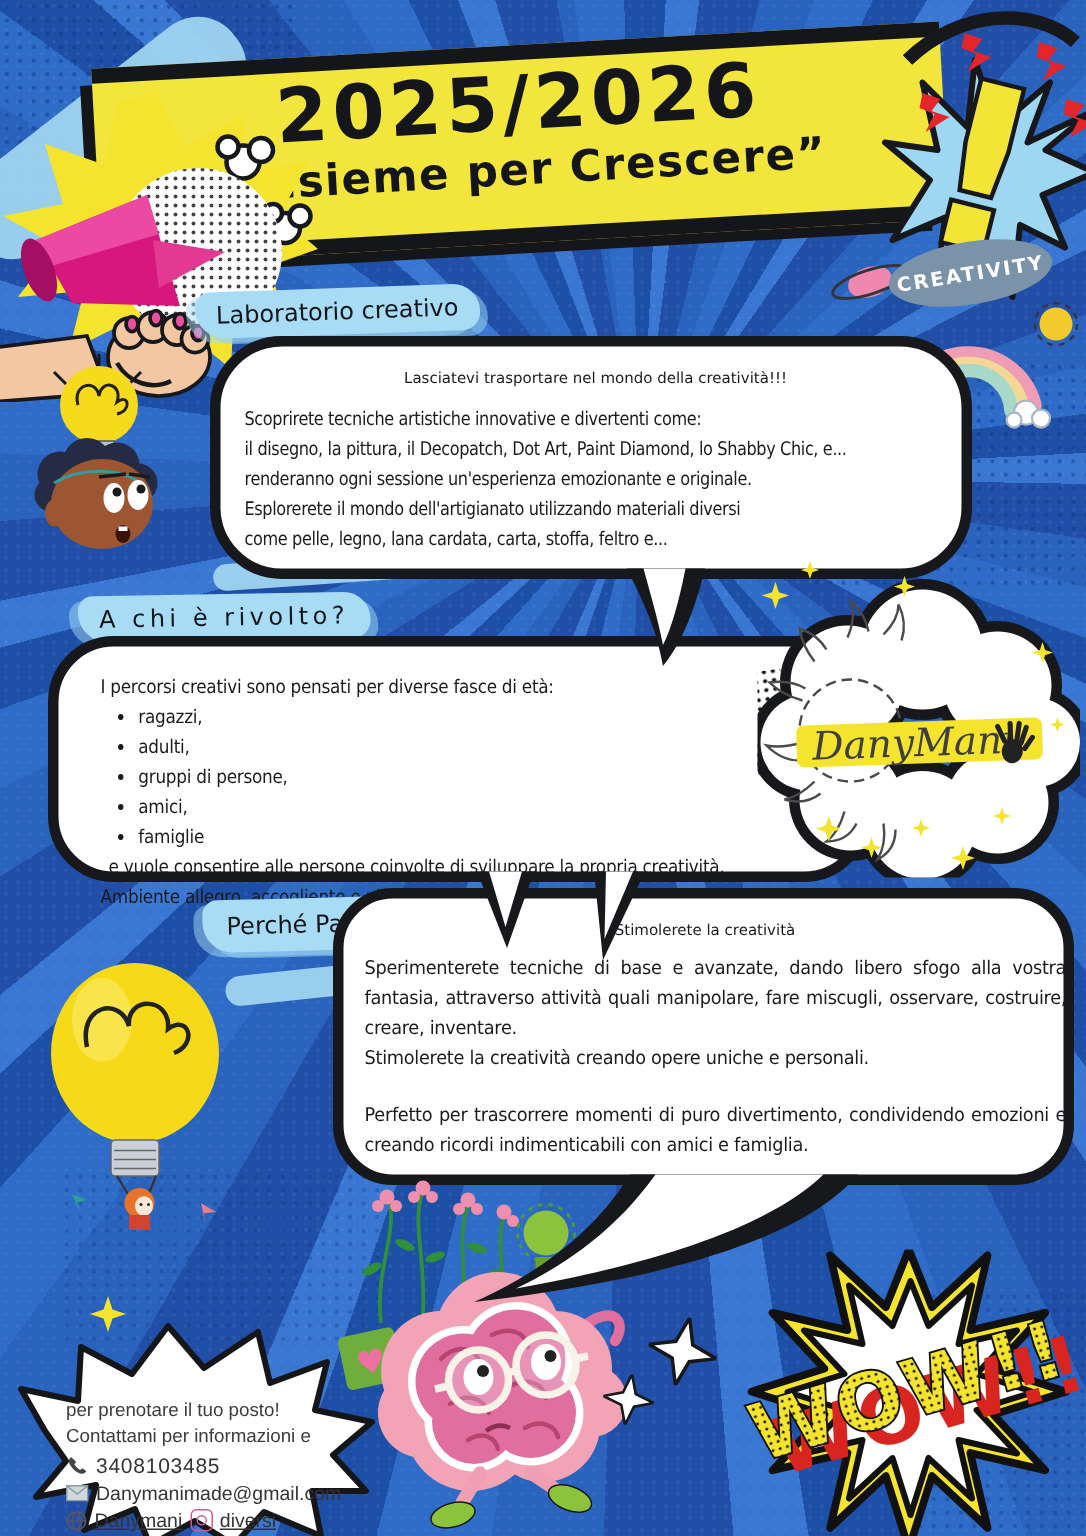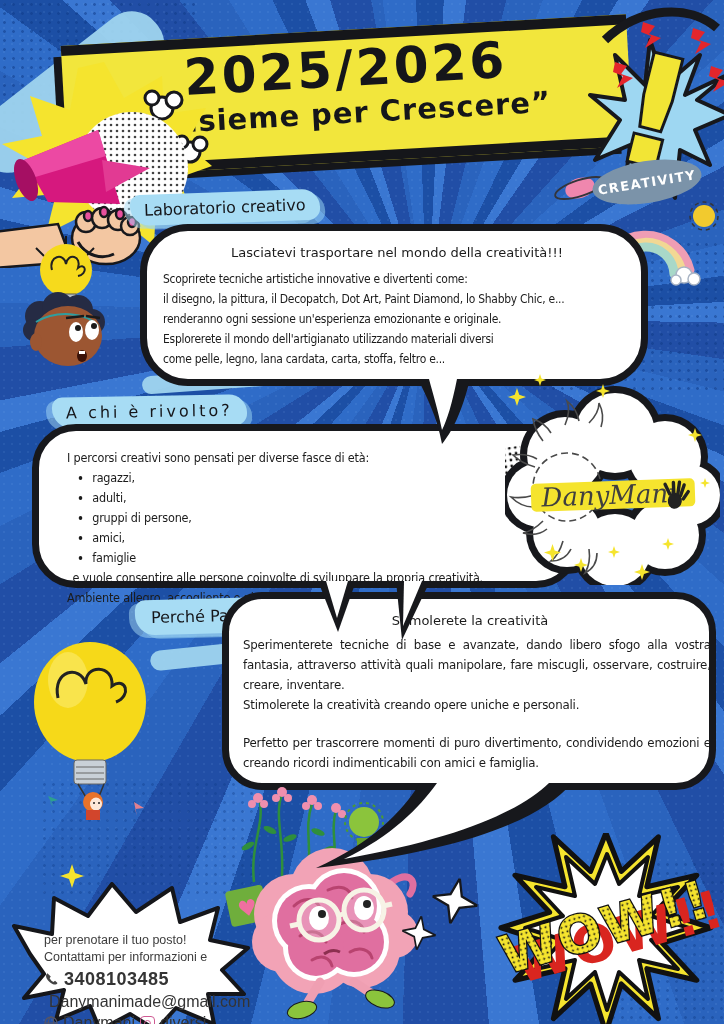--- a/index.html
+++ b/index.html
@@ -17,35 +17,35 @@
     box-shadow:-10px 9px 0 -2px #15161a;text-align:center;}
   .banner .year{font-size:50px;font-weight:800;letter-spacing:3px;line-height:54px;margin-top:2px;color:#15161a;}
   .banner .sub{font-size:29px;font-weight:700;letter-spacing:1px;line-height:34px;color:#15161a;}
   .chip{position:absolute;background:#a7dcf4;color:#15161a;font-size:16px;padding:6px 14px;
     border-radius:10px 18px 12px 20px;white-space:nowrap;
     box-shadow:5px 4px 0 rgba(150,210,240,.55),-6px 3px 0 rgba(165,218,243,.5);}
   .bubble{position:absolute;background:#fff;border:7px solid #17181c;box-sizing:border-box;}
   .b1{left:140px;top:224px;width:508px;height:162px;border-radius:48px;padding:12px 10px 0 16px;}
   .b2{left:32px;top:424px;width:548px;height:164px;border-radius:44px;padding:17px 10px 0 28px;}
   .b3{left:222px;top:592px;width:494px;height:198px;border-radius:40px;padding:12px 12px 0 14px;}
-  .bhead{text-align:center;font-size:13px;line-height:20px;}
+  .bhead{text-align:center;font-size:10px;line-height:20px;}
   .body86{transform:scaleX(.86);transform-origin:0 0;width:116%;font-size:12.5px;letter-spacing:-.3px;line-height:20px;margin-top:6px;white-space:nowrap;}
   .body90{transform:scaleX(.9);transform-origin:0 0;width:111%;font-size:12.5px;letter-spacing:-.2px;line-height:20px;}
   .body945{transform:scaleX(.945);transform-origin:0 0;width:495px;font-size:12.5px;letter-spacing:-.2px;line-height:20px;text-align:justify;margin-top:4px;}
   .b2 ul{margin:0 0 0 28px;padding:0;}
   .b2 li{line-height:20px;}
   .out1{margin-left:6px;}
   .para{margin:0 0 0 0;}
   .gap{height:18px;}
   svg{display:block;}
   .abs{position:absolute;}
   .contactTxt{position:absolute;left:44px;top:932px;width:195px;font-family:"Liberation Sans",sans-serif;color:#3c3c3c;}
   .c-line{font-size:12.5px;line-height:17px;}
-  .crow{display:flex;align-items:center;gap:5px;margin-top:3px;font-size:16px;color:#343434;}
-  .crow.phone{font-size:18px;letter-spacing:.5px;font-weight:bold;}
+  .crow{display:flex;align-items:center;gap:5px;margin-top:3px;font-size:13px;color:#343434;}
+  .crow.phone{font-size:14px;letter-spacing:.5px;}
   .link{text-decoration:underline;cursor:pointer;}
   .igbox{width:13px;height:13px;border:1.6px solid #cf5a93;border-radius:4px;position:relative;flex:none;}
   .igbox::after{content:"";position:absolute;left:3px;top:3px;width:5px;height:5px;border:1.4px solid #cf5a93;border-radius:50%;}
 </style>
 </head>
 <body>
 
 <div id="poster">
 
   <div class="dotsLight"></div>

